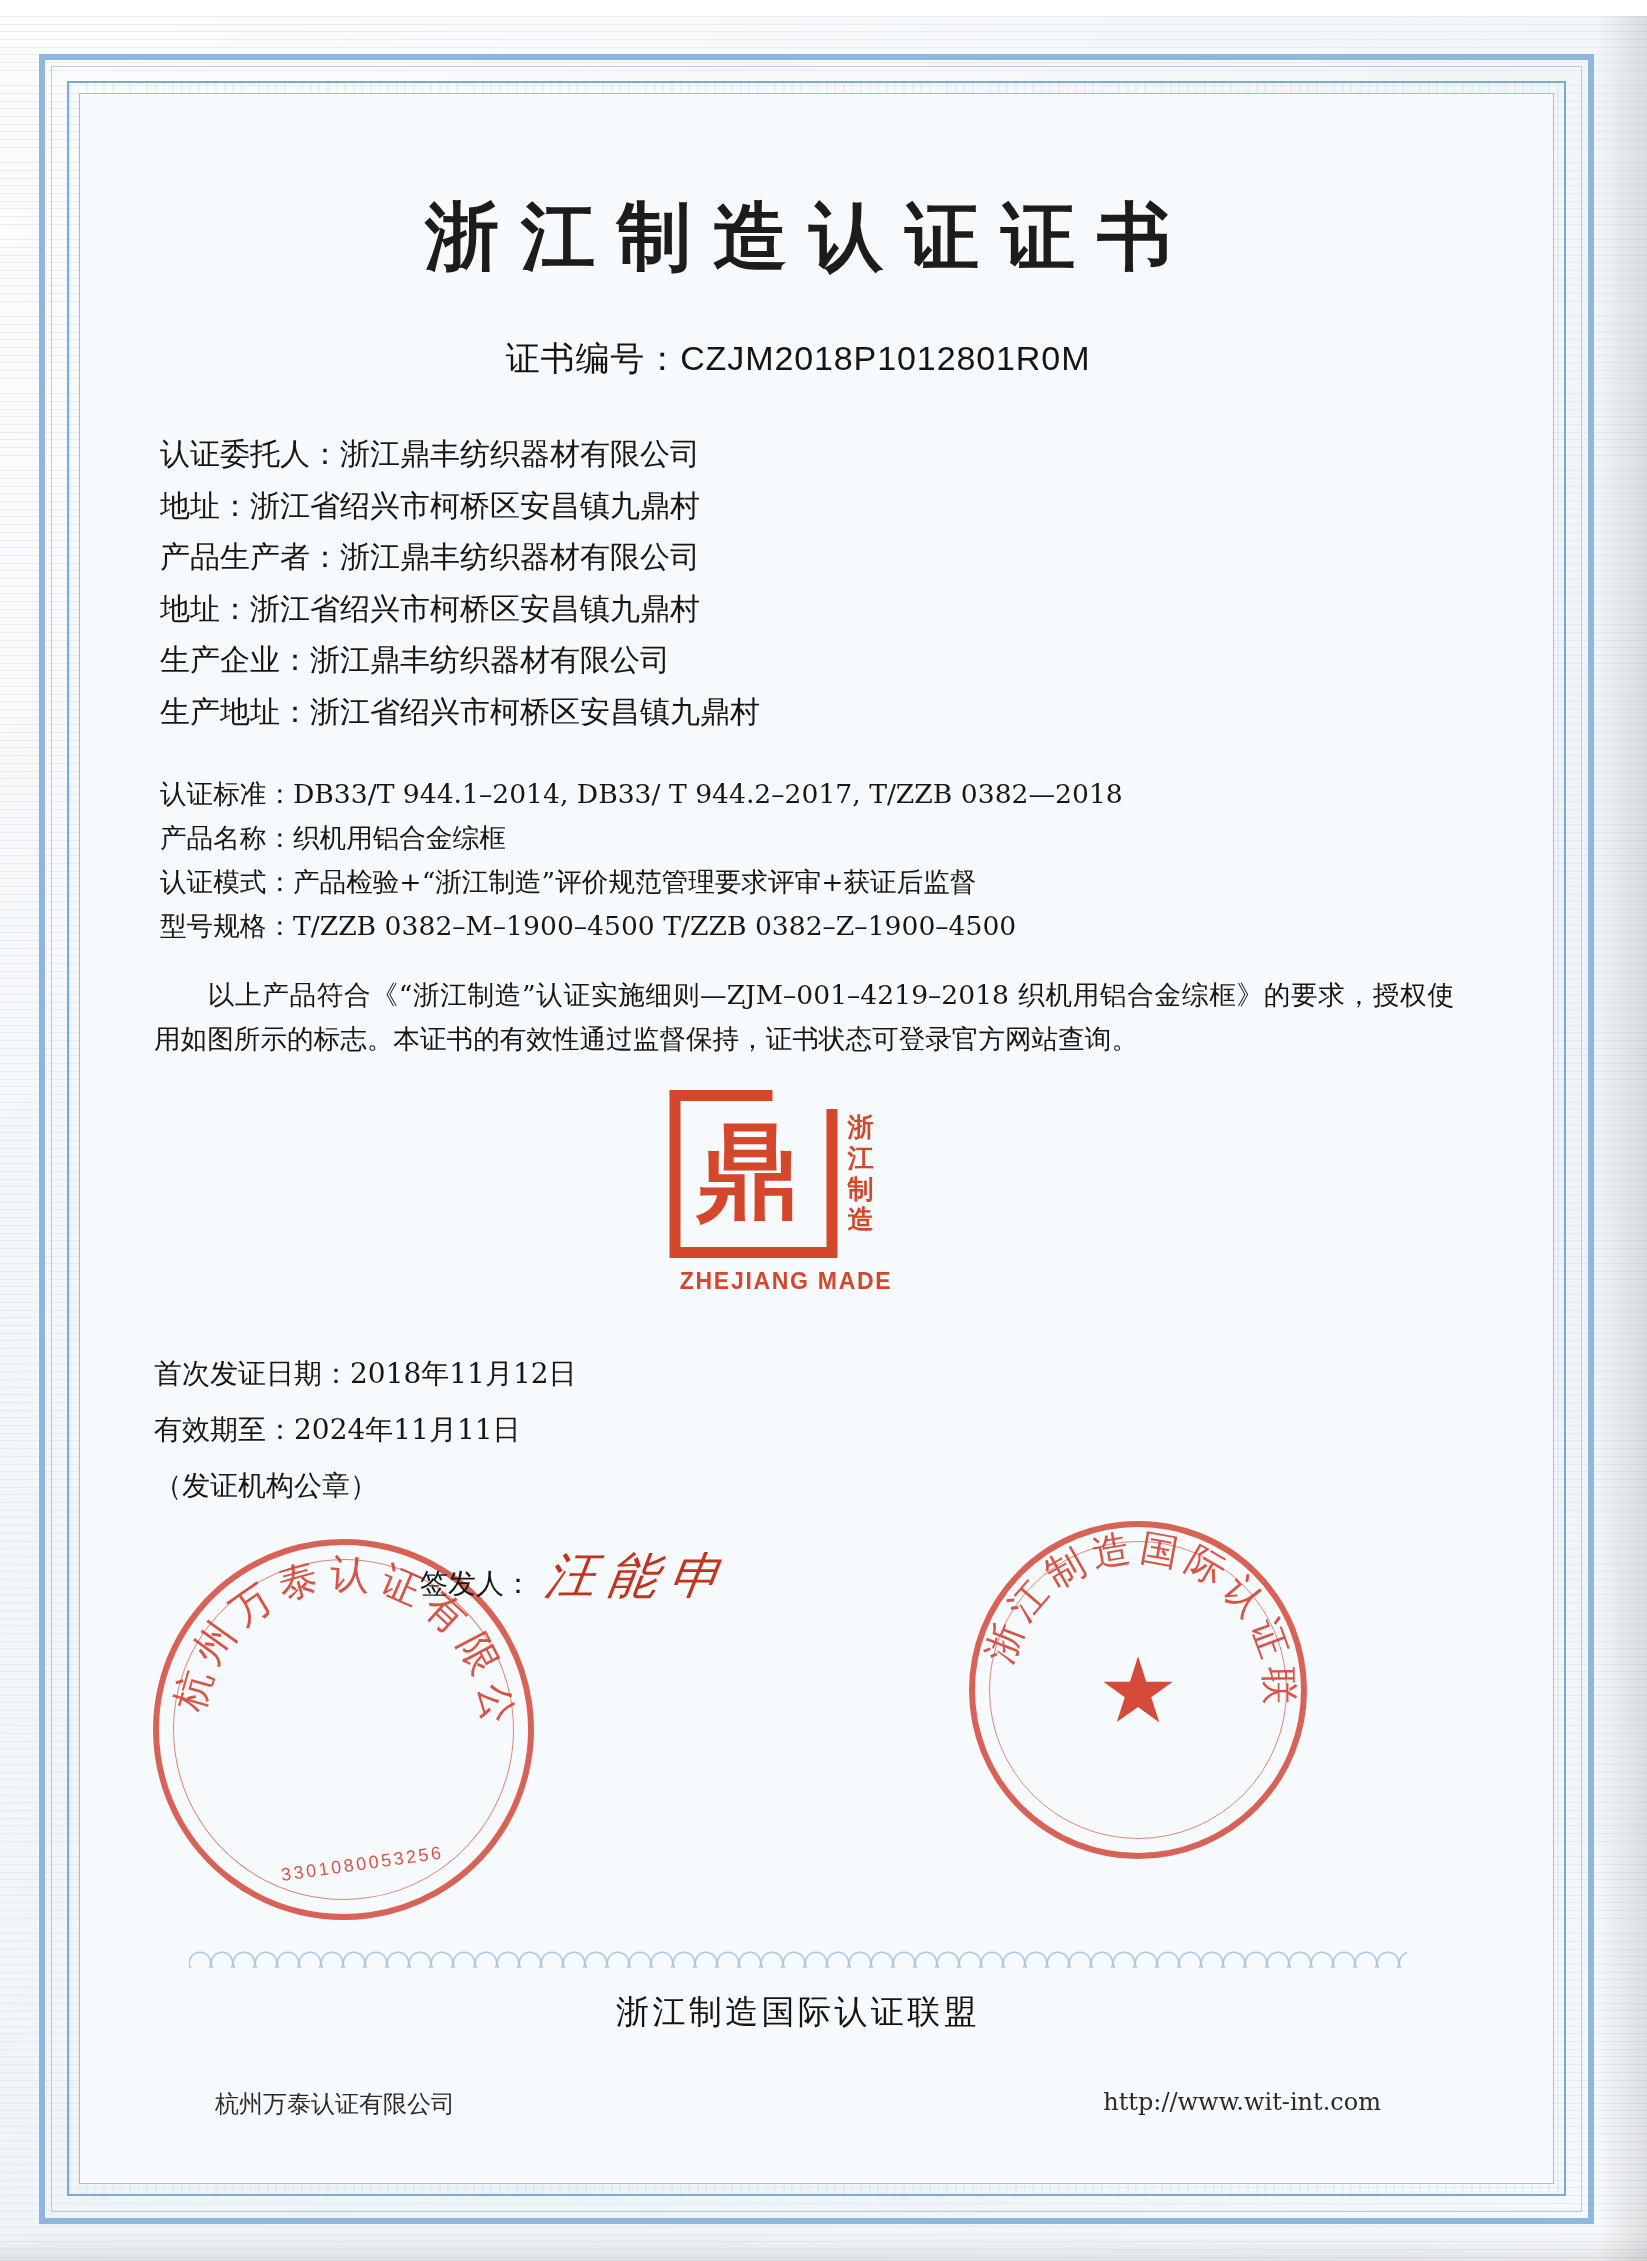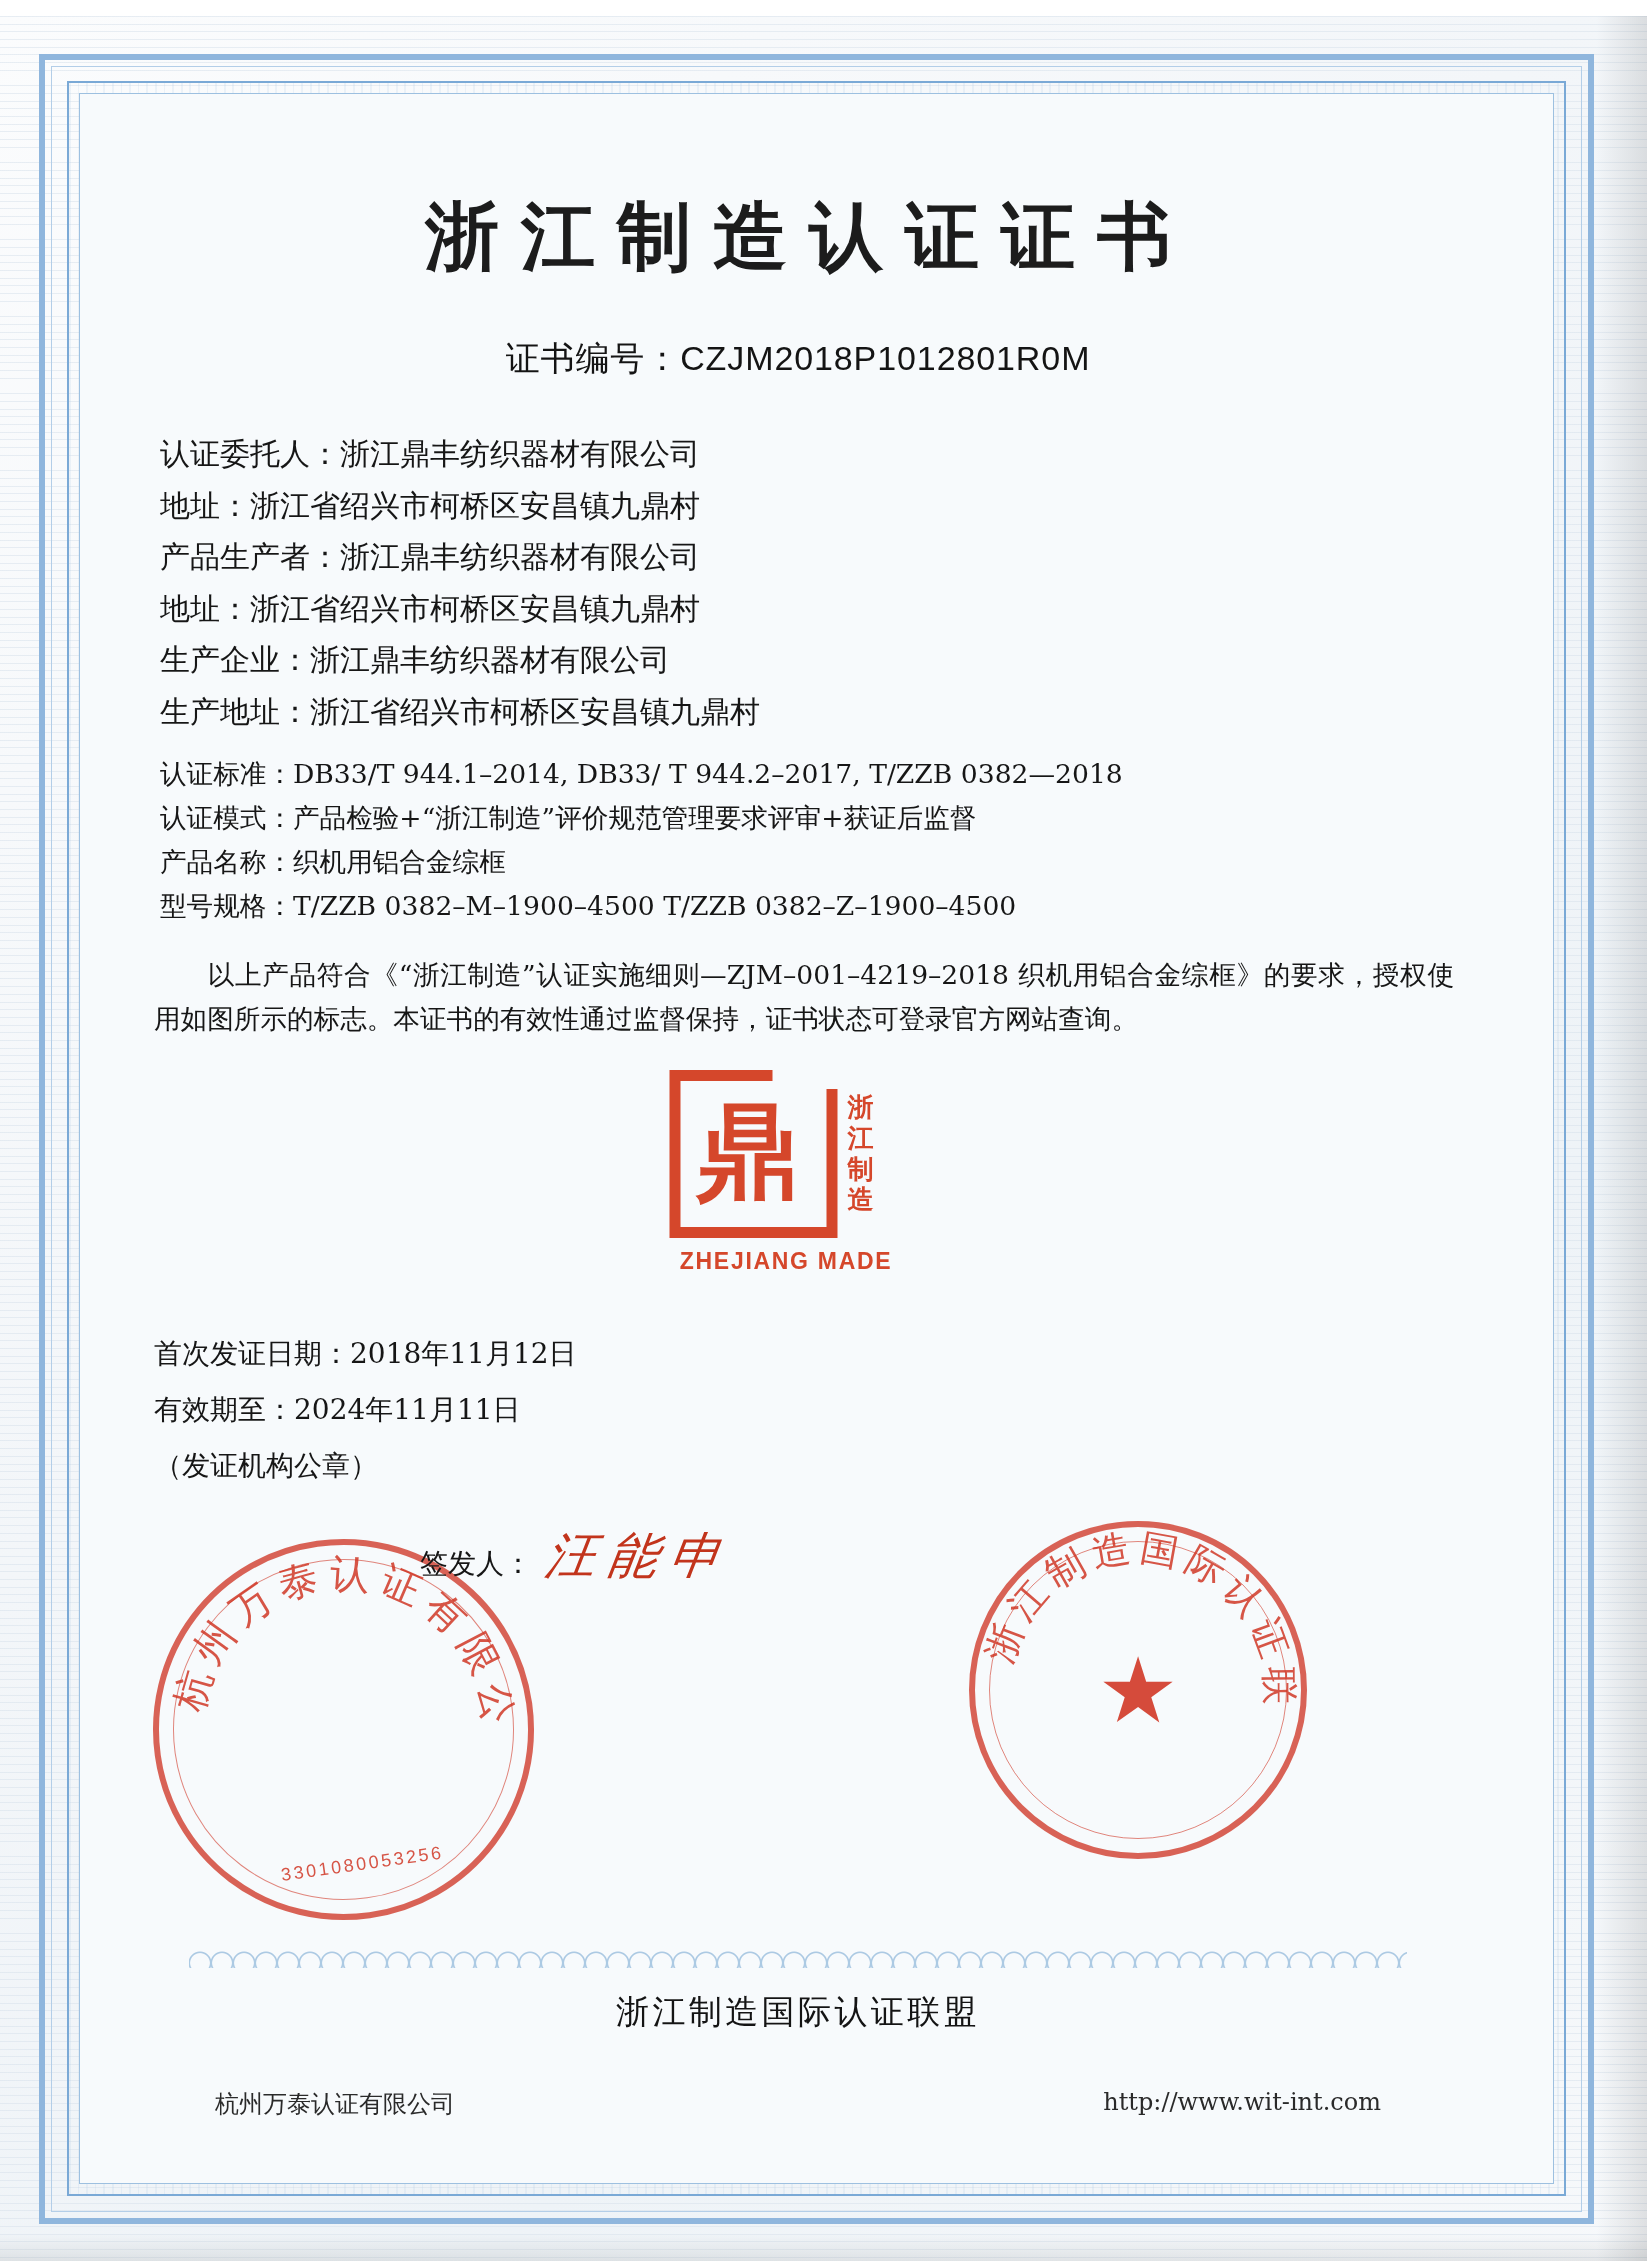--- a/index.html
+++ b/index.html
@@ -95,21 +95,21 @@
     padding-left:57px;
   }
   .row{
     font-size:30px;
     line-height:1.72;
     color:#161616;
     font-family:Liberation Serif, serif;
     white-space:nowrap;
   }
   .block-spec{
-    margin-top:14px;
+    margin-top:34px;
     padding-left:57px;
   }
   .row-spec{
     font-size:26.6px;
     line-height:1.66;
     color:#161616;
     font-family:"DejaVu Serif","Liberation Serif",serif;
     white-space:nowrap;
   }
   .statement{
@@ -289,24 +289,24 @@
       <div class="row">
         <span>生产地址：</span><span>浙江省绍兴市柯桥区安昌镇九鼎村</span>
       </div>
     </div>
 
     <div class="block-spec">
       <div class="row-spec">
         <span>认证标准：</span><span>DB33/T 944.1–2014, DB33/ T 944.2–2017, T/ZZB 0382—2018</span>
       </div>
       <div class="row-spec">
+        <span>产品名称：</span><span>织机用铝合金综框</span>
+      </div>
+      <div class="row-spec">
         <span>认证模式：</span><span>产品检验+“浙江制造”评价规范管理要求评审+获证后监督</span>
-      </div>
-      <div class="row-spec">
-        <span>产品名称：</span><span>织机用铝合金综框</span>
       </div>
       <div class="row-spec">
         <span>型号规格：</span><span>T/ZZB 0382–M–1900–4500  T/ZZB 0382–Z–1900–4500</span>
       </div>
     </div>
 
     <div class="statement"><span class="indent"></span><span>以上产品符合《“浙江制造”认证实施细则—ZJM–001–4219–2018 织机用铝合金综框》的要求，授权使用如图所示的标志。本证书的有效性通过监督保持，证书状态可登录官方网站查询。</span></div>
 
     <div class="logo-wrap">
       <div class="logo">

